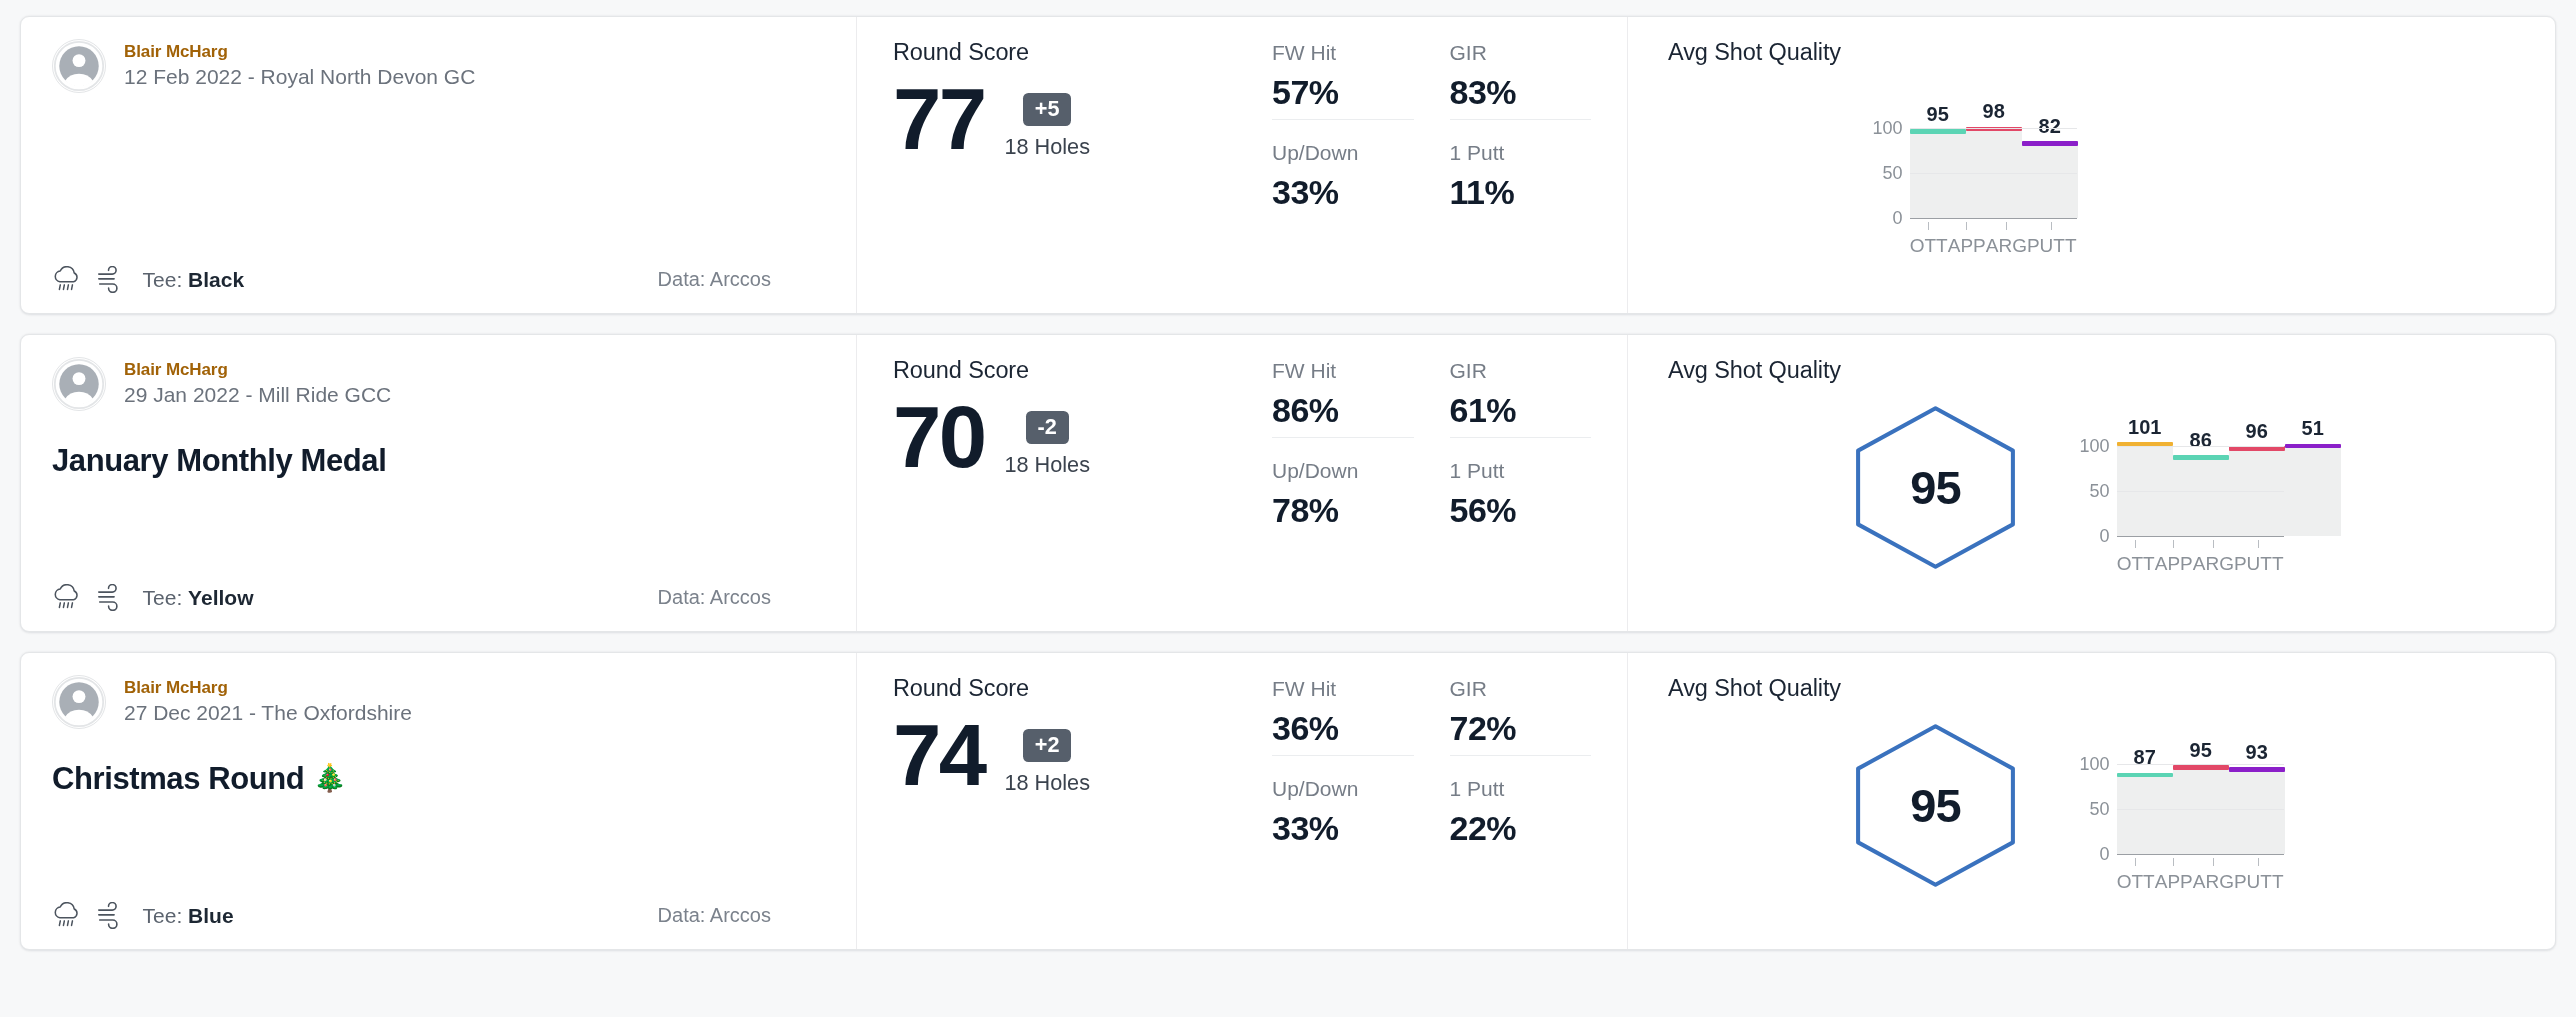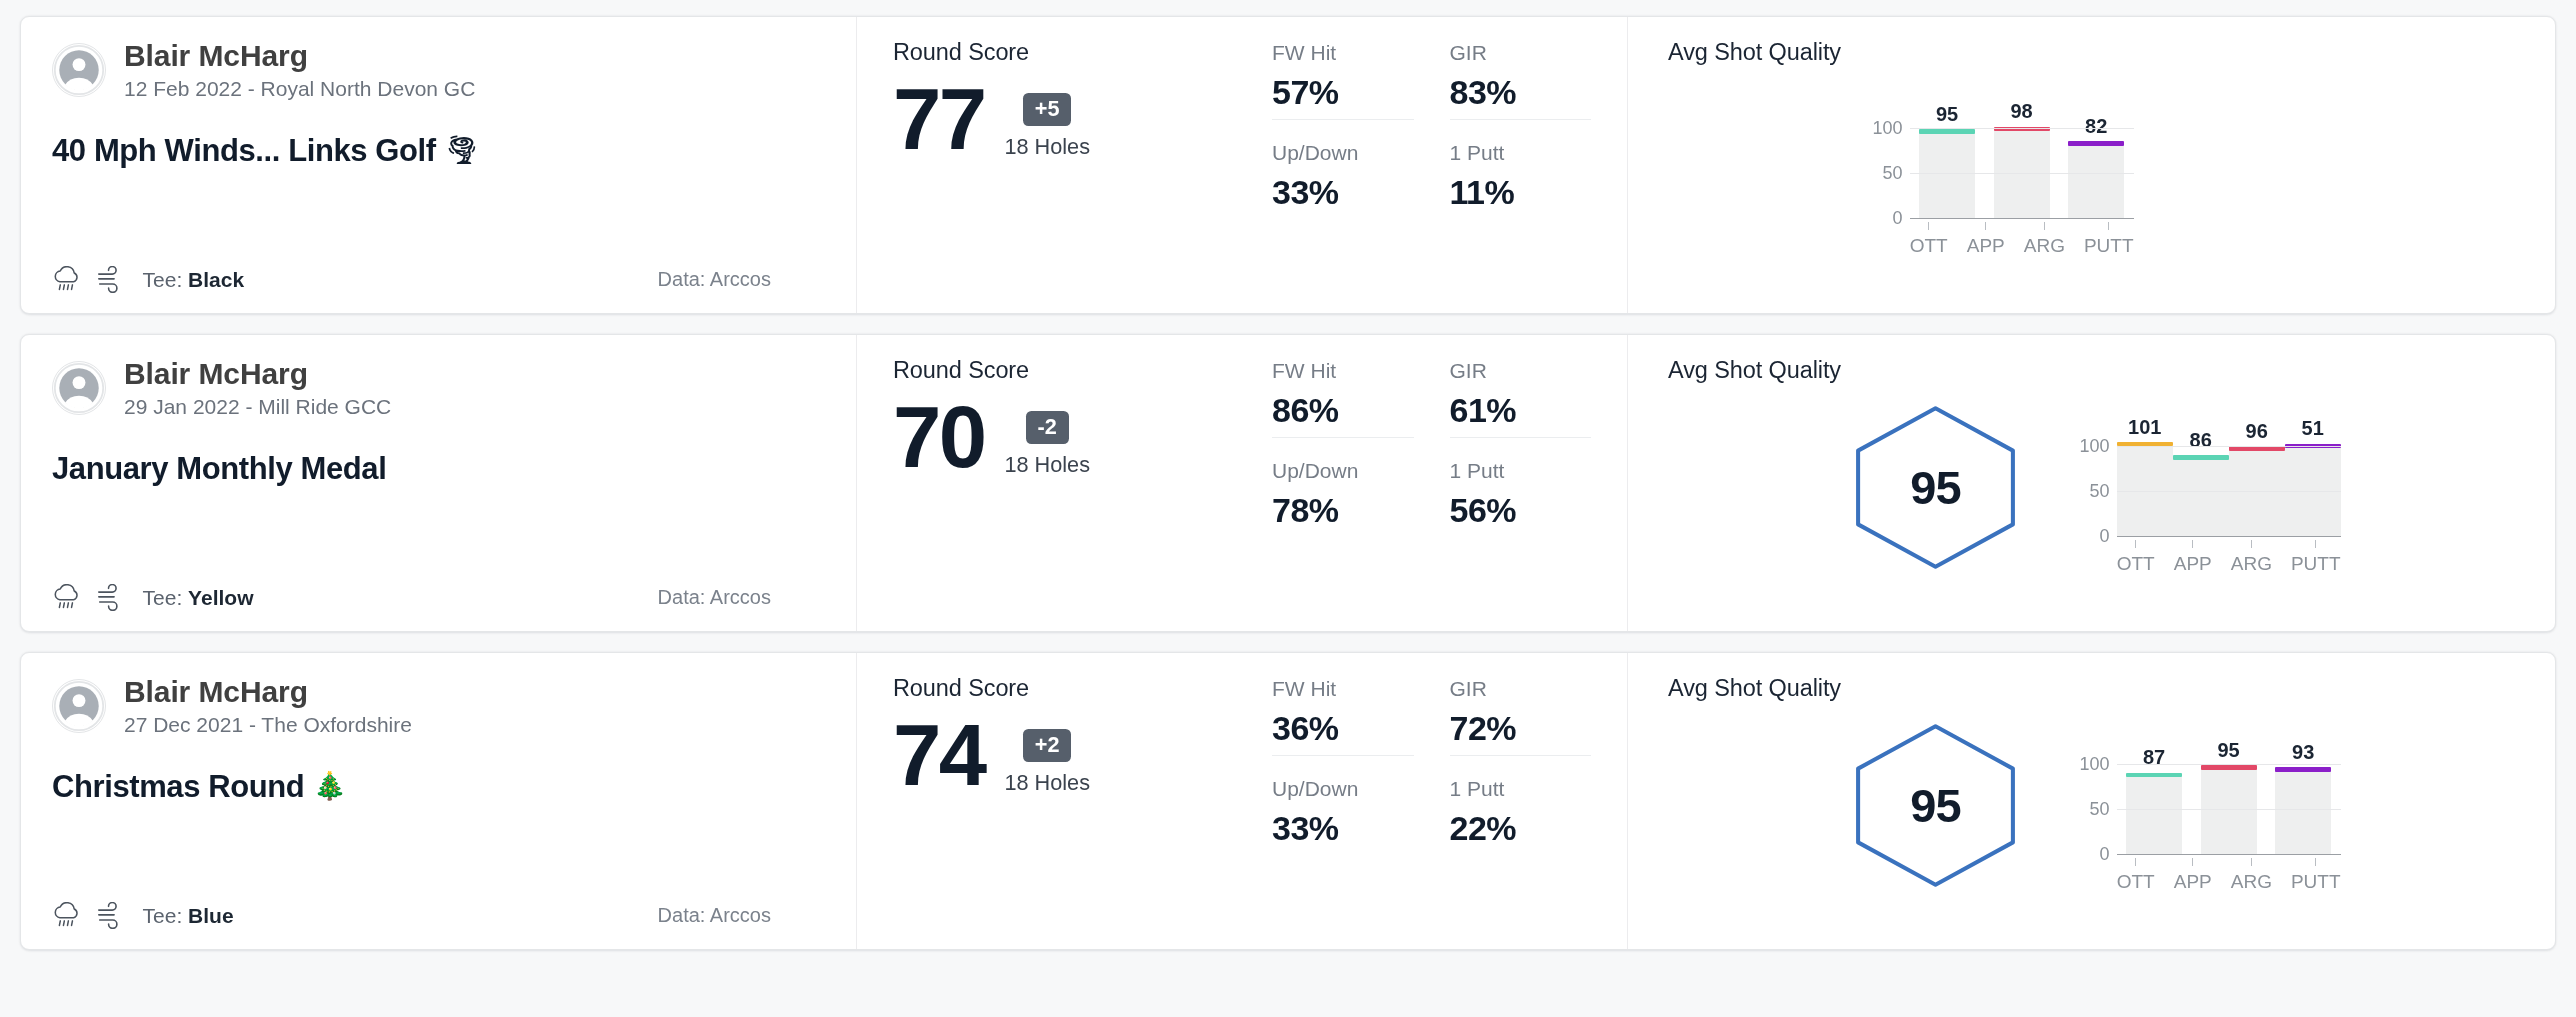--- a/index.html
+++ b/index.html
@@ -59,23 +59,23 @@
     align-items: center;
     justify-content: center;
     flex: 0 0 54px;
     overflow: hidden;
   }
   .avatar svg { display:block; }
 
   .user-text { display: flex; flex-direction: column; gap: 2.7px; }
 
   .user-name {
-    font-size: 30px;
+    font-size: 17px;
     font-weight: 700;
-    color: #404040;
+    color: #a16207;
     letter-spacing: -0.1px;
     line-height: 1.15;
   }
 
   .round-sub {
     font-size: 21px;
     color: #6b727c;
     line-height: 1.2;
   }
 
@@ -307,21 +307,20 @@
     position: absolute;
     top: -3.6px; left: 0; right: 0;
     height: 4.5px;
     border-radius: 0.9px;
   }
 
   .x-axis {
     display: flex;
     justify-content: space-around;
     margin-top: 3.6px;
-    gap: 19px;
   }
   .x-col {
     flex: 1 1 0;
     display: flex;
     flex-direction: column;
     align-items: center;
     gap: 5.4px;
   }
   .x-tick { width: 0.9px; height: 8px; background: #b9bdc2; }
   .x-label { font-size: 19px; color: #8b9198; }
@@ -344,24 +343,20 @@
             <circle cx="29" cy="23" r="7.2" fill="#ffffff"></circle>
             <path d="M13.6 45.5 A17.5 15 0 0 1 44.4 45.5 A22 22 0 0 1 13.6 45.5 Z" fill="#ffffff"></path>
           </svg>
         </div>
         <div class="user-text">
           <div class="user-name">Blair McHarg</div>
           <div class="round-sub">12 Feb 2022 - Royal North Devon GC</div>
         </div>
       </div>
 
-      <div class="round-title">
-        <span>40 Mph Winds... Links Golf</span>
-        <span class="title-emoji">🌪</span>
-      </div>
 
       <div class="meta-footer">
         <div class="conditions">
           <svg class="cond-icon" width="31" height="27" viewBox="0 0 34 30">
             <path d="M8.5 17.5 a6 6 0 0 1 0.4 -11.9 a8.2 8.2 0 0 1 15.6 2.2 a5.2 5.2 0 0 1 -0.6 9.7 Z" fill="none" stroke="#4c545e" stroke-width="1.7" stroke-linejoin="round" stroke-linecap="round"></path>
             <line x1="9" y1="21" x2="8" y2="26" stroke="#4c545e" stroke-width="1.7" stroke-linecap="round"></line>
             <line x1="13.5" y1="21" x2="12.5" y2="26" stroke="#4c545e" stroke-width="1.7" stroke-linecap="round"></line>
             <line x1="18" y1="21" x2="17" y2="26" stroke="#4c545e" stroke-width="1.7" stroke-linecap="round"></line>
             <line x1="22.5" y1="21" x2="21.5" y2="26" stroke="#4c545e" stroke-width="1.7" stroke-linecap="round"></line>
           </svg>

